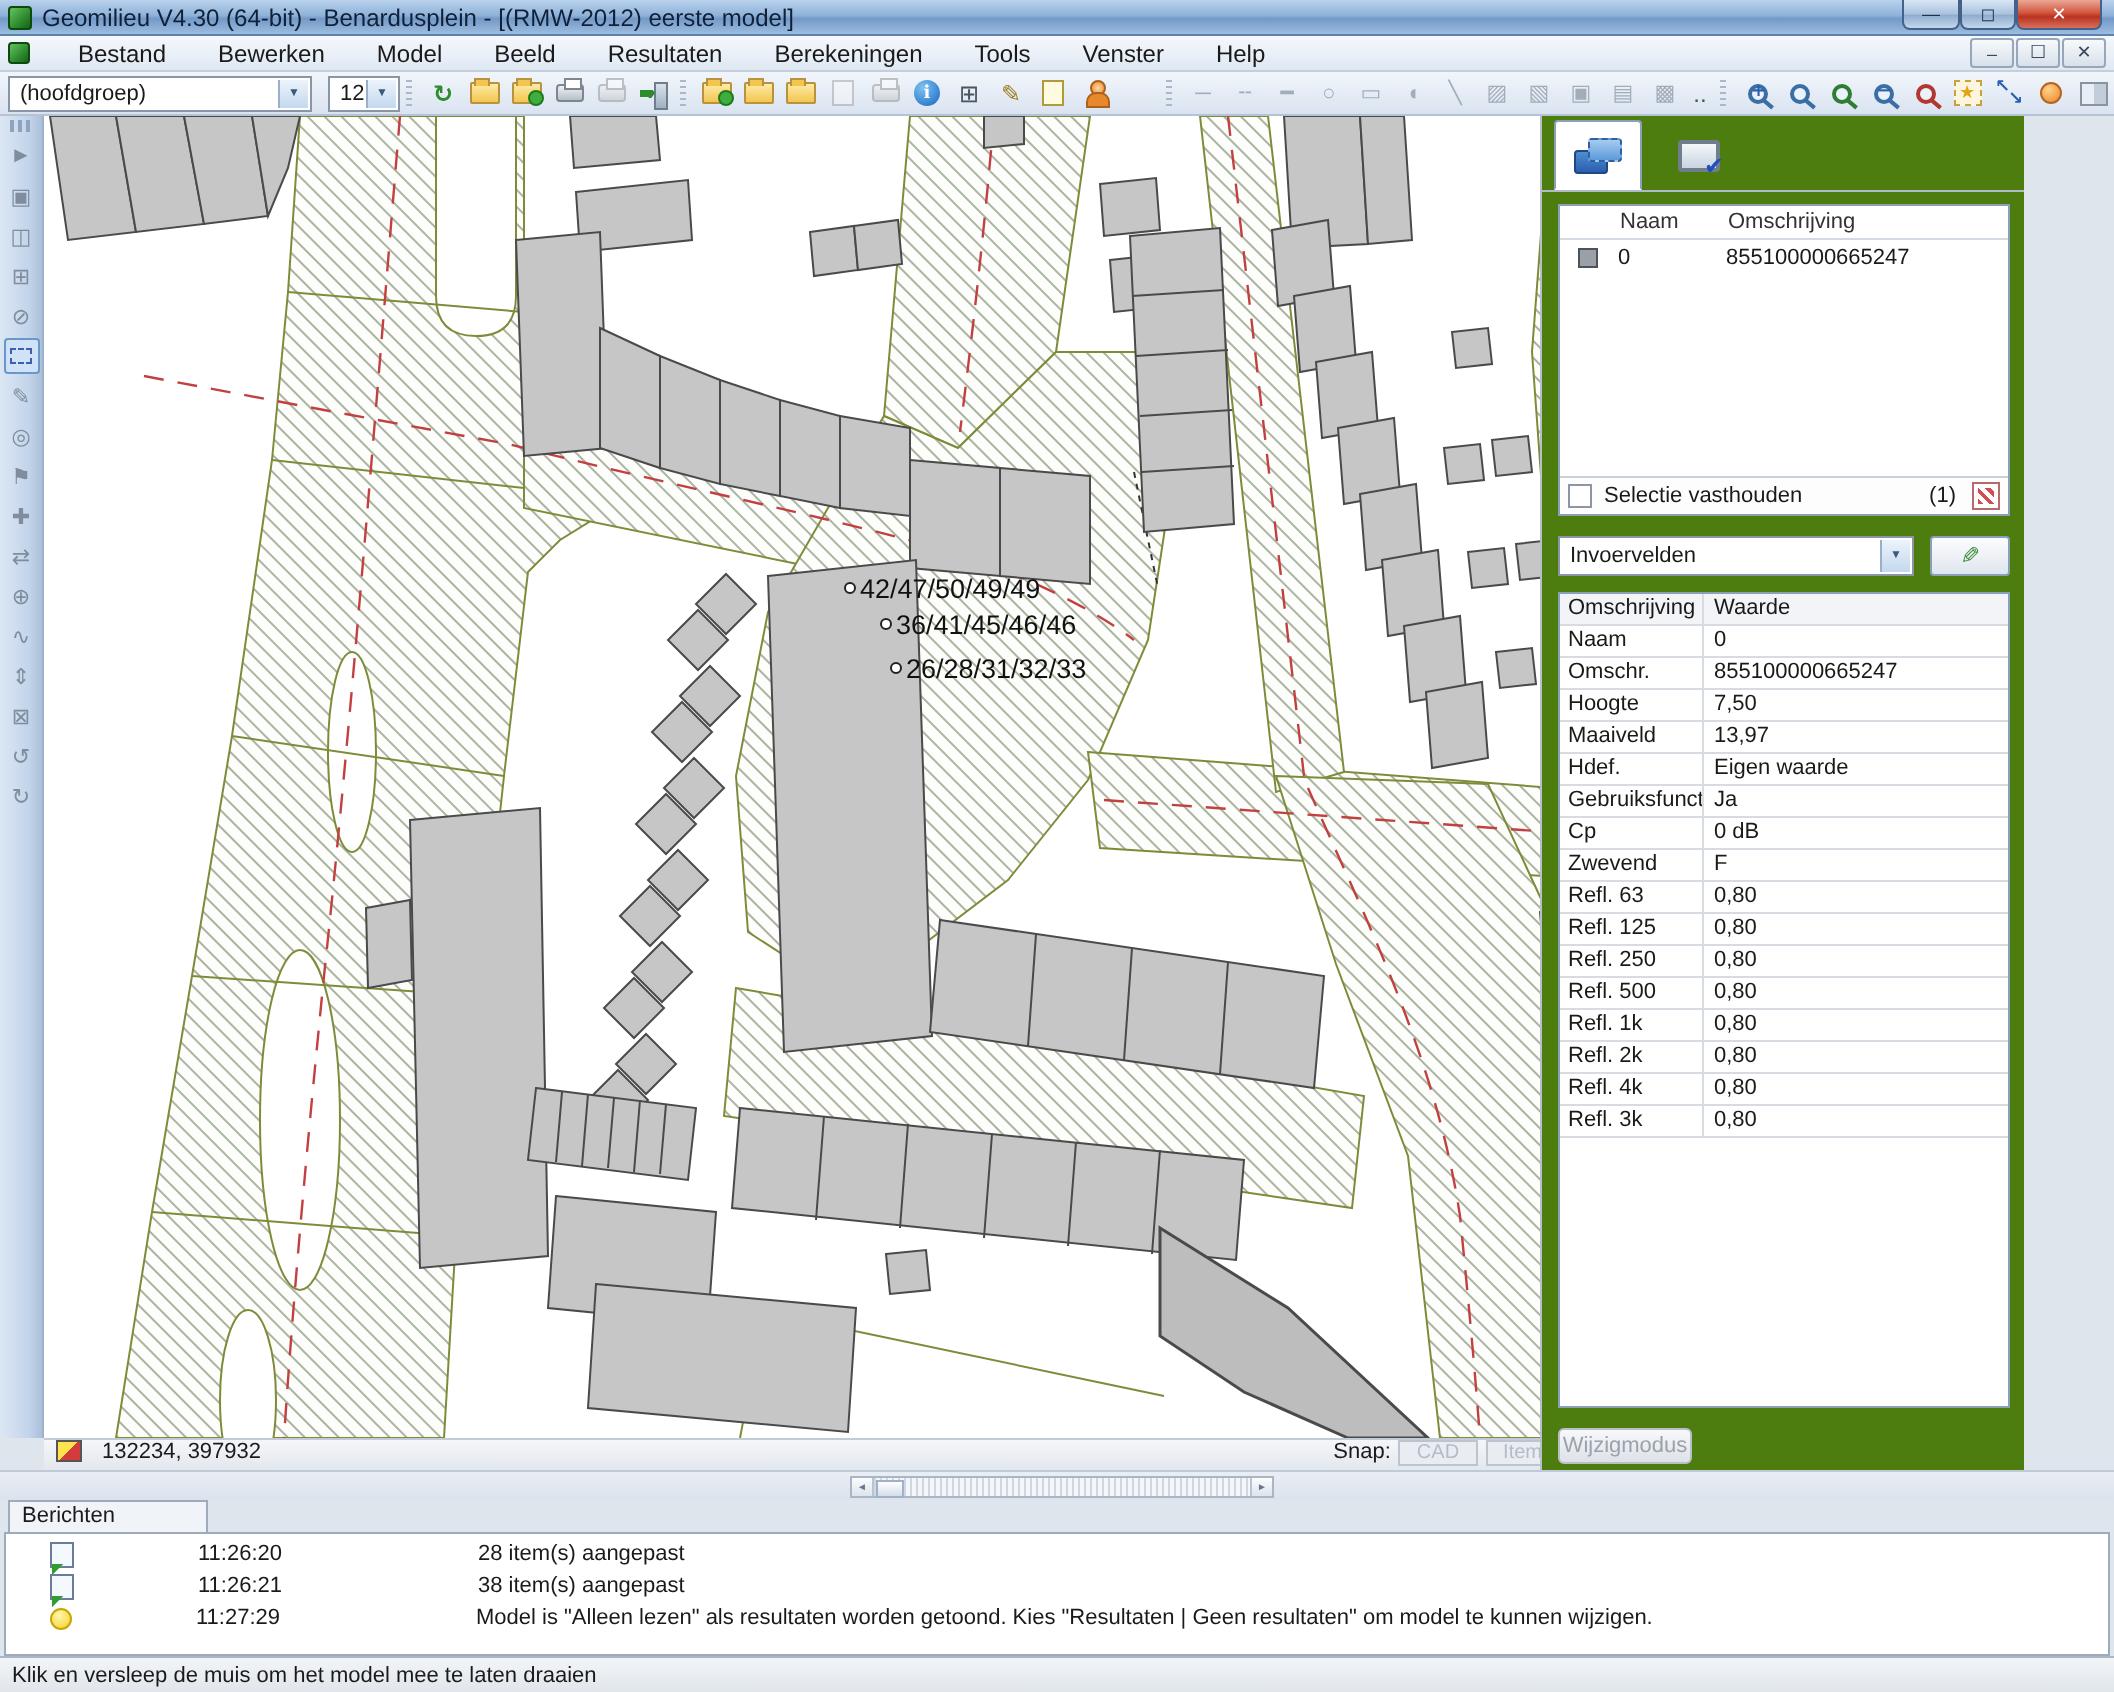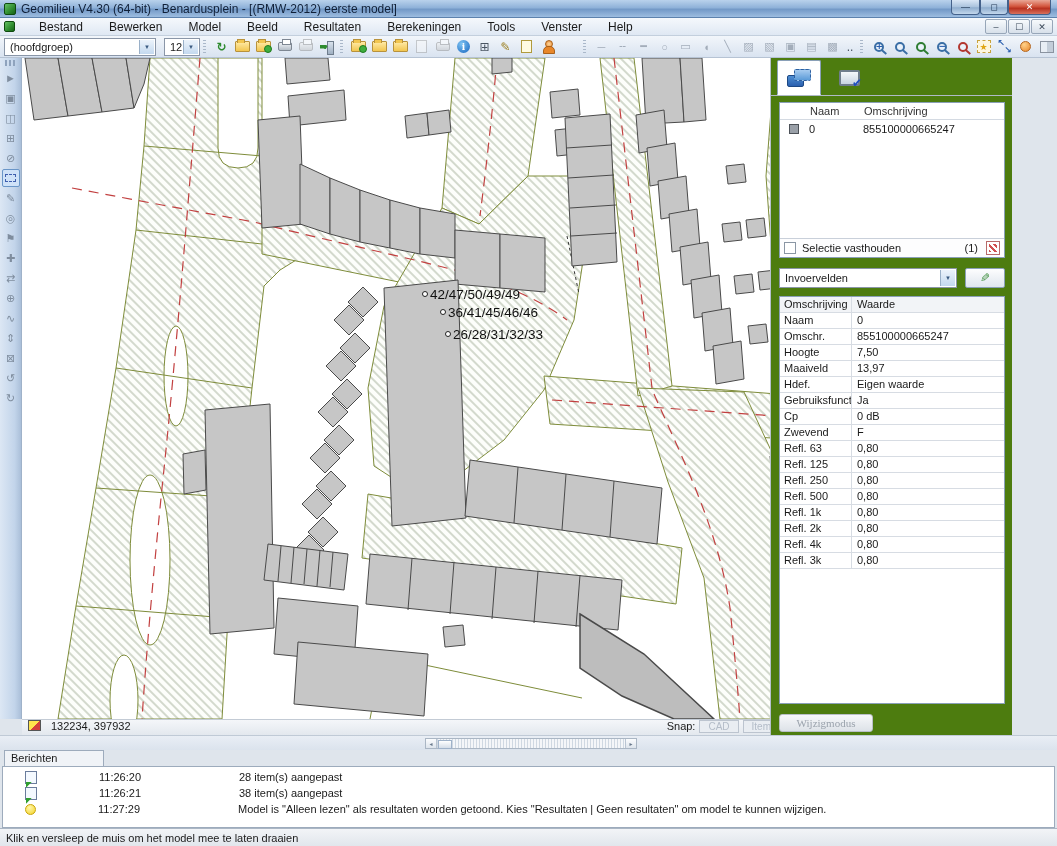--- a/index.html
+++ b/index.html
@@ -171,23 +171,23 @@
   #fieldedit .pencil { color:#3f8f3f; font-size:12px; transform:scaleX(-1); }
 
   #propgrid { position:absolute; left:8px; top:238px; width:226px; height:408px; background:#fff;
     border:1px solid #8aa0b8; }
   .grow { display:flex; height:16px; border-bottom:1px solid #d7dce3; }
   .grow.head { background:#f2f4f7; }
   .gc1 { width:72px; padding:1px 0 0 4px; border-right:1px solid #d7dce3; overflow:hidden;
     white-space:nowrap; }
   .gc2 { flex:1; padding:1px 0 0 5px; overflow:hidden; white-space:nowrap; }
 
-  #btn-wijzig { position:absolute; left:8px; top:656px; width:94px; height:18px;
+  #btn-wijzig { position:absolute; left:8px; top:656px; width:67px; height:18px;
     border:1px solid #b9bfc7; border-radius:3px; color:#9aa2ac;
-    background:linear-gradient(#f7f8fa,#dde2e8); font-size:11px;font-family:Liberation Serif, serif; }
+    background:linear-gradient(#f7f8fa,#dde2e8); font-size:11px; }
 
   
   #mdi-strip { position:absolute; left:0; top:735px; width:1057px; height:15px;
     background:linear-gradient(#e9eef5,#dbe3ed); border-top:1px solid #c0cad6; }
   #hscroll { position:absolute; left:425px; top:2px; width:212px; height:11px;
     border:1px solid #aab6c4; background:#f4f6f9; display:flex; }
   .hs-btn { width:11px; height:9px; background:linear-gradient(#fbfcfe,#dde4ec);
     border-right:1px solid #b9c4d2; display:flex; align-items:center; justify-content:center;
     font-size:5px; color:#68788c; }
   .hs-btn.r { border-right:none; border-left:1px solid #b9c4d2; }

